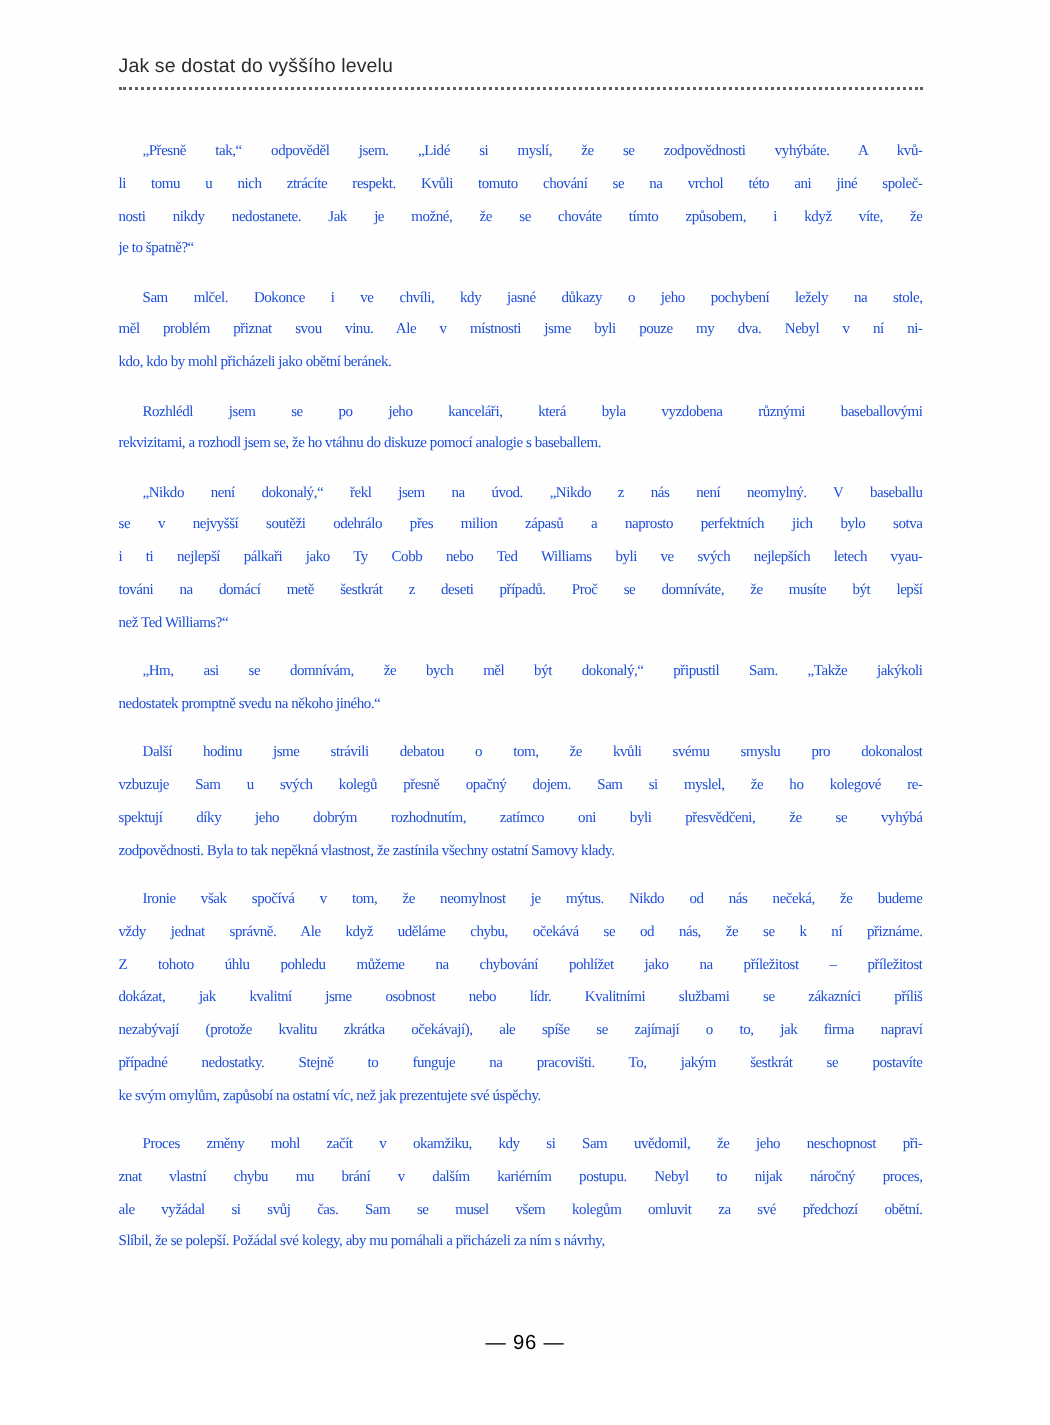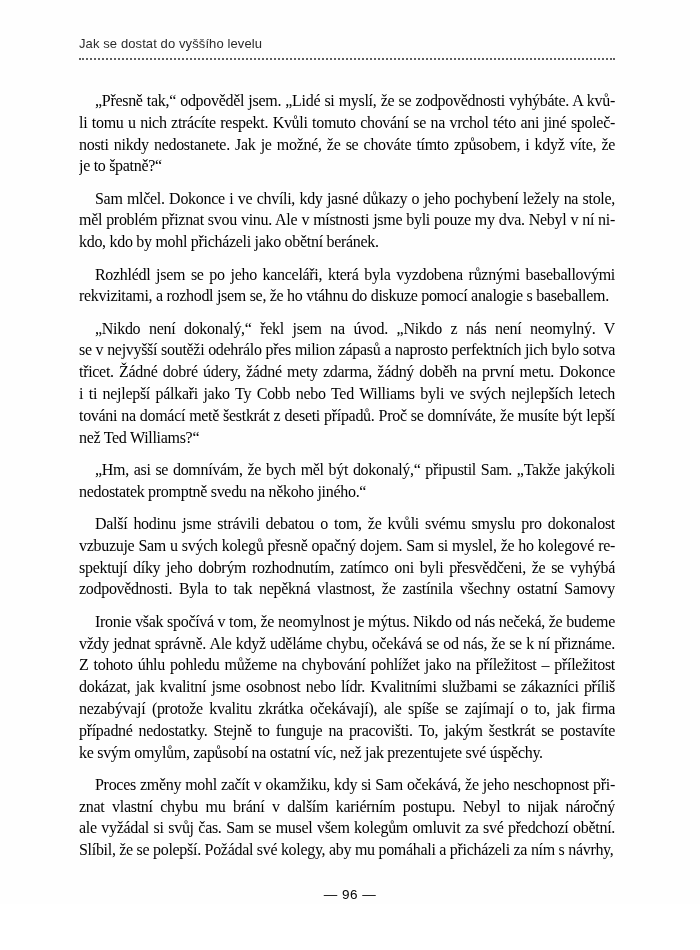--- a/index.html
+++ b/index.html
@@ -33,24 +33,24 @@
     line-height: 16px;
     color: #2b2b2b;
     letter-spacing: 0.1px;
   }
   
   .text-block {
     margin-top: 30px;
   }
   .para {
     margin: 0 0 10.5px 0;
-    font-size: 16px;
+    font-size: 10px;
     line-height: 21.8px;
     letter-spacing: -0.3px;
-    color: #000000;
+    color: #1d4ed8;
     text-align: justify;
   }
   .line {
     display: block;
     height: 21.8px;
     overflow: hidden;
     text-align: justify;
   }
   
   .line::after {
@@ -100,21 +100,20 @@
           <span class="line">měl problém přiznat svou vinu. Ale v místnosti jsme byli pouze my dva. Nebyl v ní ni-</span>
           <span class="line last-line">kdo, kdo by mohl přicházeli jako obětní beránek.</span>
         </p>
         <p class="para">
           <span class="line first-line">Rozhlédl jsem se po jeho kanceláři, která byla vyzdobena různými baseballovými</span>
           <span class="line last-line">rekvizitami, a rozhodl jsem se, že ho vtáhnu do diskuze pomocí analogie s baseballem.</span>
         </p>
         <p class="para">
           <span class="line first-line">„Nikdo není dokonalý,“ řekl jsem na úvod. „Nikdo z nás není neomylný. V baseballu</span>
           <span class="line">se v nejvyšší soutěži odehrálo přes milion zápasů a naprosto perfektních jich bylo sotva</span>
-          <span class="line">třicet. Žádné dobré údery, žádné mety zdarma, žádný doběh na první metu. Dokonce</span>
           <span class="line">i ti nejlepší pálkaři jako Ty Cobb nebo Ted Williams byli ve svých nejlepších letech vyau-</span>
           <span class="line">továni na domácí metě šestkrát z deseti případů. Proč se domníváte, že musíte být lepší</span>
           <span class="line last-line">než Ted Williams?“</span>
         </p>
         <p class="para">
           <span class="line first-line">„Hm, asi se domnívám, že bych měl být dokonalý,“ připustil Sam. „Takže jakýkoli</span>
           <span class="line last-line">nedostatek promptně svedu na někoho jiného.“</span>
         </p>
         <p class="para">
           <span class="line first-line">Další hodinu jsme strávili debatou o tom, že kvůli svému smyslu pro dokonalost</span>
@@ -125,21 +124,21 @@
         <p class="para">
           <span class="line first-line">Ironie však spočívá v tom, že neomylnost je mýtus. Nikdo od nás nečeká, že budeme</span>
           <span class="line">vždy jednat správně. Ale když uděláme chybu, očekává se od nás, že se k ní přiznáme.</span>
           <span class="line">Z tohoto úhlu pohledu můžeme na chybování pohlížet jako na příležitost – příležitost</span>
           <span class="line">dokázat, jak kvalitní jsme osobnost nebo lídr. Kvalitními službami se zákazníci příliš</span>
           <span class="line">nezabývají (protože kvalitu zkrátka očekávají), ale spíše se zajímají o to, jak firma napraví</span>
           <span class="line">případné nedostatky. Stejně to funguje na pracovišti. To, jakým šestkrát se postavíte</span>
           <span class="line last-line">ke svým omylům, zapůsobí na ostatní víc, než jak prezentujete své úspěchy.</span>
         </p>
         <p class="para">
-          <span class="line first-line">Proces změny mohl začít v okamžiku, kdy si Sam očekává, že jeho neschopnost při-</span>
+          <span class="line first-line">Proces změny mohl začít v okamžiku, kdy si Sam uvědomil, že jeho neschopnost při-</span>
           <span class="line">znat vlastní chybu mu brání v dalším kariérním postupu. Nebyl to nijak náročný proces,</span>
           <span class="line">ale vyžádal si svůj čas. Sam se musel všem kolegům omluvit za své předchozí obětní.</span>
           <span class="line last-line">Slíbil, že se polepší. Požádal své kolegy, aby mu pomáhali a přicházeli za ním s návrhy,</span>
         </p>
       </main>
 
   </div>
 
   <footer class="page-footer">
     <span>— 96 —</span>

